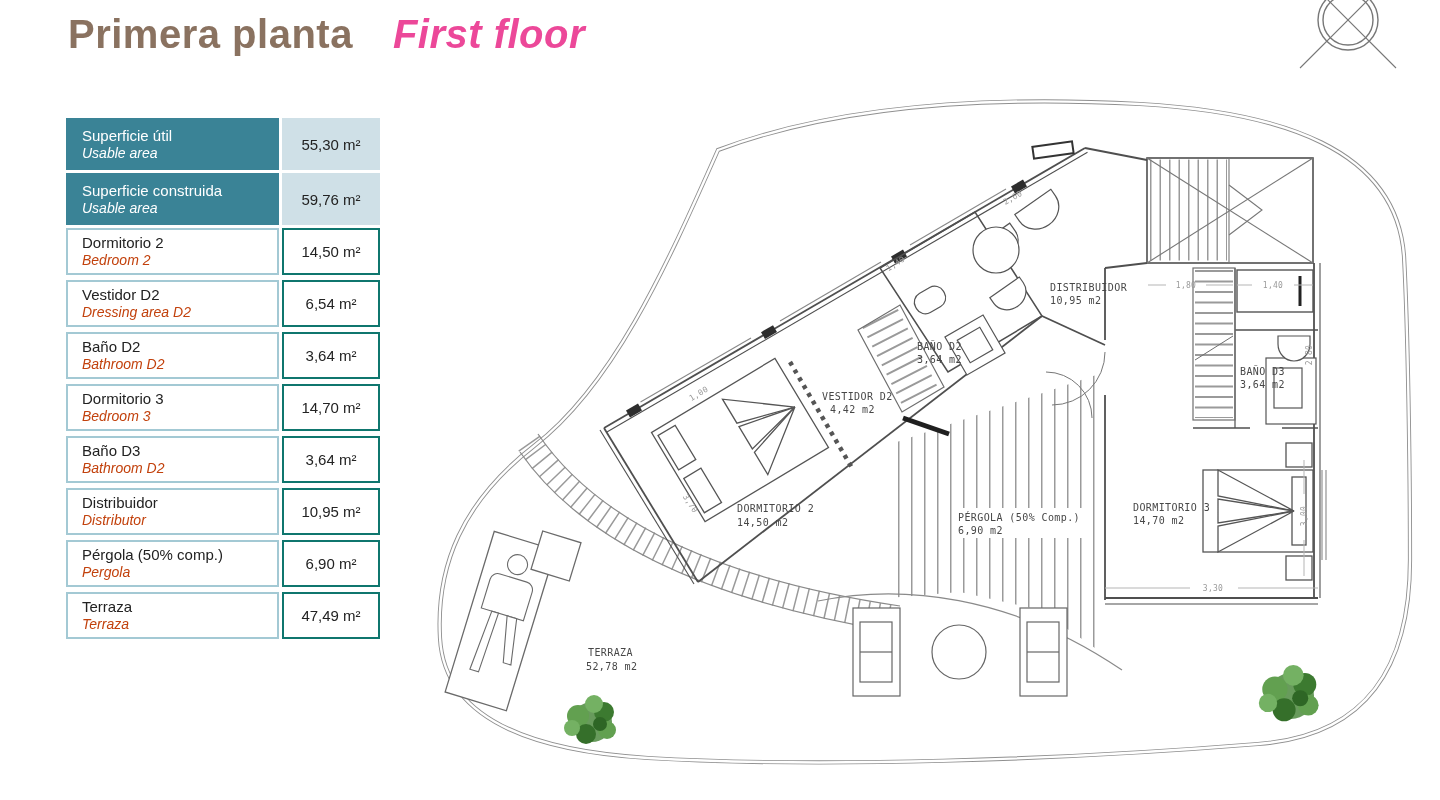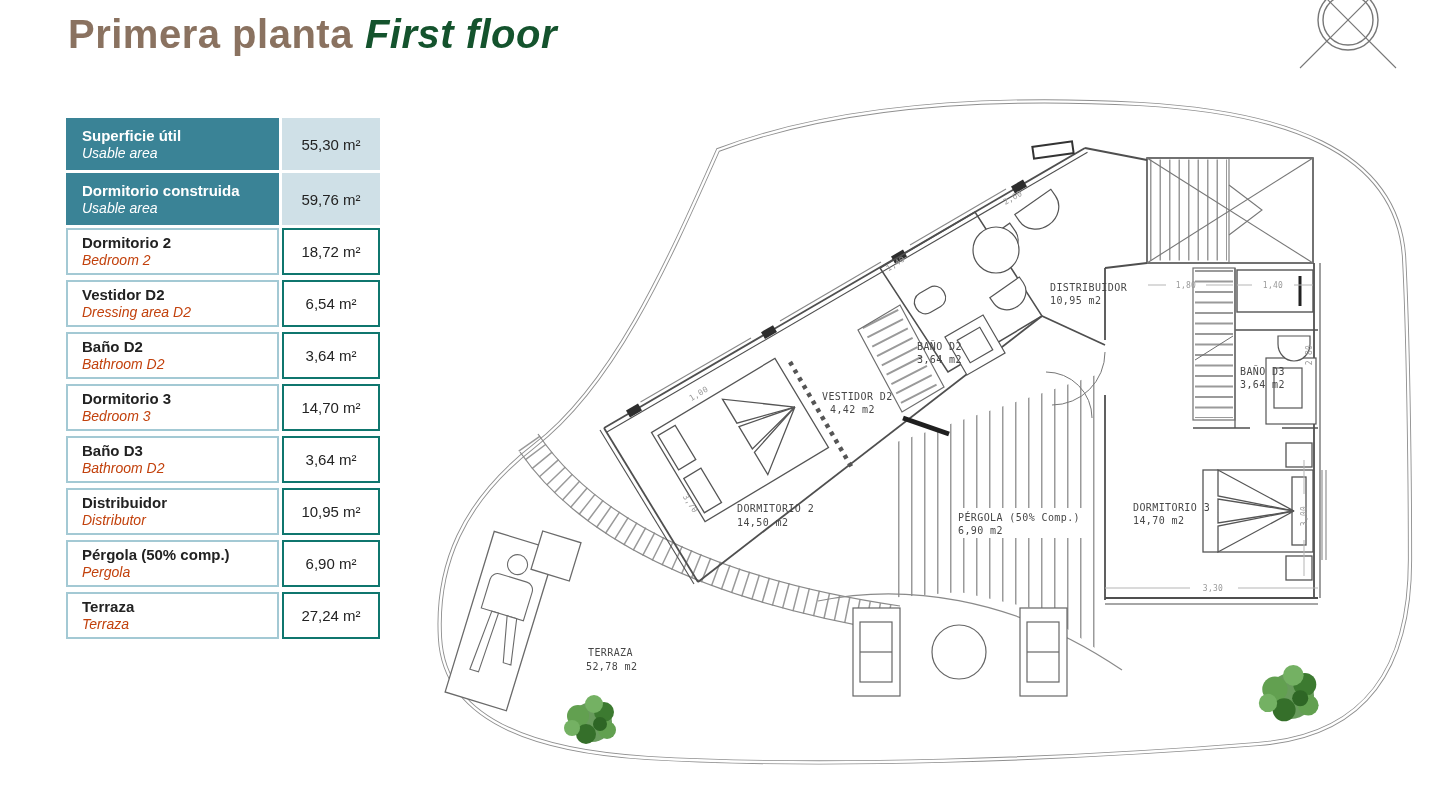--- a/index.html
+++ b/index.html
@@ -1,32 +1,32 @@
 <!DOCTYPE html>
 <html><head>
 <meta charset="utf-8">
 <style>
   html,body{margin:0;padding:0;background:#ffffff;}
   .page{position:relative;width:1440px;height:800px;background:#fff;overflow:hidden;
         font-family:"Liberation Sans",sans-serif;}
   
   .title{position:absolute;left:68px;top:12px;font-size:40px;font-weight:700;letter-spacing:.5px;}
   .title .es{color:#8a7260;}
-  .title .en{color:#14532d;font-style:italic;margin-left:12px;}
+  .title .en{color:#ec4899;font-style:italic;margin-left:40px;}
   
   .area-table{position:absolute;left:66px;top:118px;width:314px;}
   .row{display:flex;gap:3px;margin-bottom:5px;height:47px;}
   .row.header{height:52px;margin-bottom:3px;}
   .cell{box-sizing:border-box;}
   .cell.label{width:213px;background:#fff;border:2px solid #a3c9d4;
       display:flex;flex-direction:column;justify-content:center;padding:3px 6px 3px 14px;}
   .cell.value{flex:1;background:#fff;border:2px solid #0f766e;
       display:flex;align-items:center;justify-content:center;
       font-size:15px;color:#232323;}
-  .lbl-es{font-size:15px;font-weight:700;color:#222;line-height:1.18;}
+  .lbl-es{font-size:15px;font-weight:400;color:#222;line-height:1.18;}
   .lbl-en{font-size:14px;font-style:italic;color:#c2410c;line-height:1.18;}
   .row.header .cell.label{background:#3a8396;border-color:#3a8396;}
   .row.header .lbl-es,.row.header .lbl-en{color:#ffffff;}
   .row.header .cell.value{background:#cfe0e7;border-color:#cfe0e7;}
   
   .plan-svg{position:absolute;left:0;top:0;}
   .plan-svg text{font-family:"DejaVu Sans Mono",monospace;}
   .room-label{font-size:10px;fill:#474747;letter-spacing:.4px;}
   .dim-label{font-size:8px;fill:#9a9a9a;letter-spacing:.3px;}
 </style>
@@ -42,31 +42,31 @@
   <div class="area-table">
     <div class="row header">
       <div class="cell label">
           <span class="lbl-es">Superficie útil</span>
           <span class="lbl-en">Usable area</span>
         </div>
       <div class="cell value">55,30 m²</div>
     </div>
     <div class="row header">
       <div class="cell label">
-          <span class="lbl-es">Dormitorio construida</span>
+          <span class="lbl-es">Superficie construida</span>
           <span class="lbl-en">Usable area</span>
         </div>
       <div class="cell value">59,76 m²</div>
     </div>
     <div class="row">
       <div class="cell label">
           <span class="lbl-es">Dormitorio 2</span>
           <span class="lbl-en">Bedroom 2</span>
         </div>
-      <div class="cell value">18,72 m²</div>
+      <div class="cell value">14,50 m²</div>
     </div>
     <div class="row">
       <div class="cell label">
           <span class="lbl-es">Vestidor D2</span>
           <span class="lbl-en">Dressing area D2</span>
         </div>
       <div class="cell value">6,54 m²</div>
     </div>
     <div class="row">
       <div class="cell label">
@@ -101,21 +101,21 @@
           <span class="lbl-es">Pérgola (50% comp.)</span>
           <span class="lbl-en">Pergola</span>
         </div>
       <div class="cell value">6,90 m²</div>
     </div>
     <div class="row">
       <div class="cell label">
           <span class="lbl-es">Terraza</span>
           <span class="lbl-en">Terraza</span>
         </div>
-      <div class="cell value">27,24 m²</div>
+      <div class="cell value">47,49 m²</div>
     </div>
   </div>
 
   <svg class="plan-svg" width="1440" height="800" viewBox="0 0 1440 800">
     <defs>
       <clipPath id="pergola-clip">
         <polygon points="888,445 1105,372 1105,655 1040,610 960,592 888,598"></polygon>
       </clipPath>
       <clipPath id="roof-clip">
           <rect x="1148" y="159" width="80" height="103"></rect>

